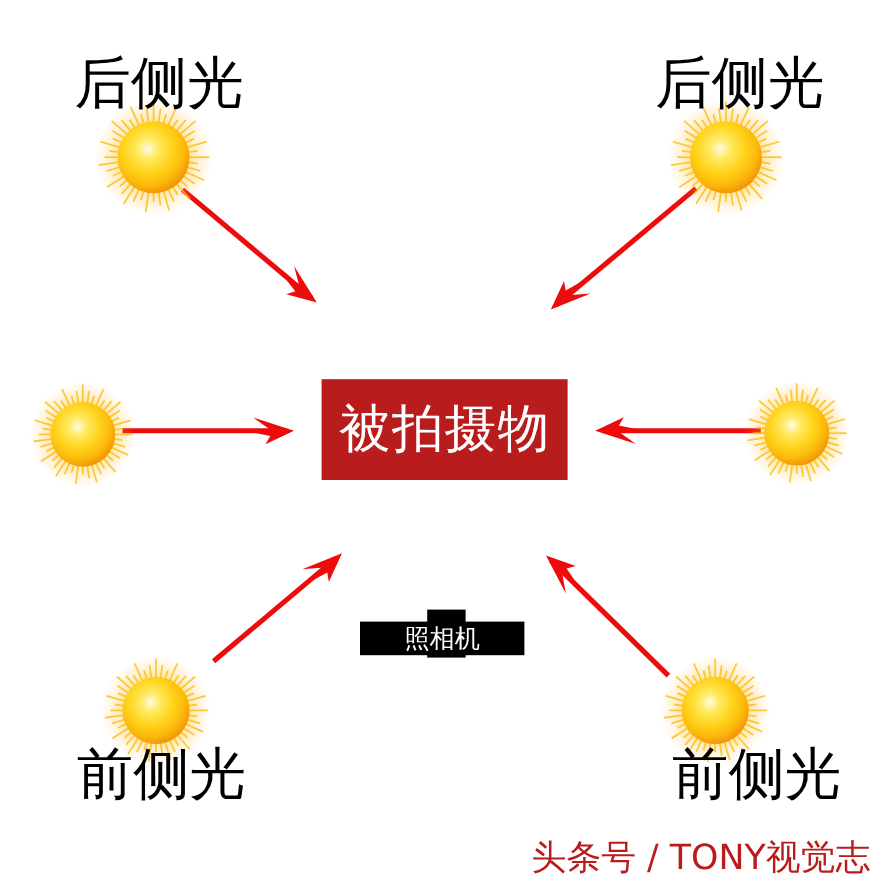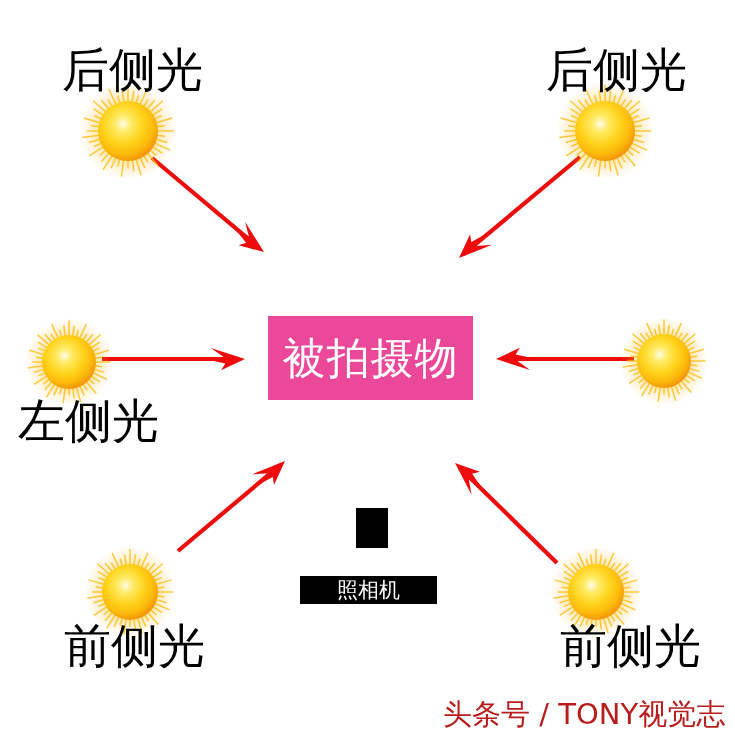--- a/index.html
+++ b/index.html
@@ -418,29 +418,28 @@
             <line x1="22.84844595169487" y1="-14.683804602094048" x2="32.03493453021136" y2="-20.587602328709178" stroke="#fcbe12" stroke-width="1.5" opacity="0.8"></line>
             <line x1="24.705604993828707" y1="-11.282671753131257" x2="31.582422878708865" y2="-14.423209251425524" stroke="#fcbe12" stroke-width="1.5" opacity="0.8"></line>
             <line x1="26.05982916336975" y1="-7.651856243813233" x2="41.37333702225713" y2="-12.148307851002453" stroke="#fcbe12" stroke-width="1.5" opacity="0.8"></line>
             <line x1="26.883550361486133" y1="-3.8652710075024292" x2="34.36660046210598" y2="-4.941171184848466" stroke="#fcbe12" stroke-width="1.5" opacity="0.8"></line>
           </g>
           <circle r="28" fill="url(#sunGrad)"></circle>
         </g>
       </g>
   </svg>
 
-  <div class="subject-box" style="left: 268px; top: 316px; width: 205px; height: 84px; background: #ec4899;">
+  <div class="subject-box" style="left: 268px; top: 316px; width: 205px; height: 84px; background: #b91c1c;">
     <span class="subject-text">被拍摄物</span>
   </div>
 
   <div class="camera-stem" style="left: 356px; top: 508px; width: 32px; height: 40px;"></div>
-  <div class="camera-body" style="left: 300px; top: 576px; width: 137px; height: 28px;">
+  <div class="camera-body" style="left: 300px; top: 518px; width: 137px; height: 28px;">
     <span class="camera-text">照相机</span>
   </div>
 
   <div class="watermark" style="left: 443px; top: 700px; color: #b91c1c;">头条号 / TONY视觉志</div>
 
 <div class="label" style="left: 62px; top: 46px;">后侧光</div>
     <div class="label" style="left: 546px; top: 46px;">后侧光</div>
-    <div class="label" style="left: 18px; top: 397px;">左侧光</div>
     <div class="label" style="left: 64px; top: 622px;">前侧光</div>
     <div class="label" style="left: 560px; top: 622px;">前侧光</div>
   </div>
 
 </body></html>

